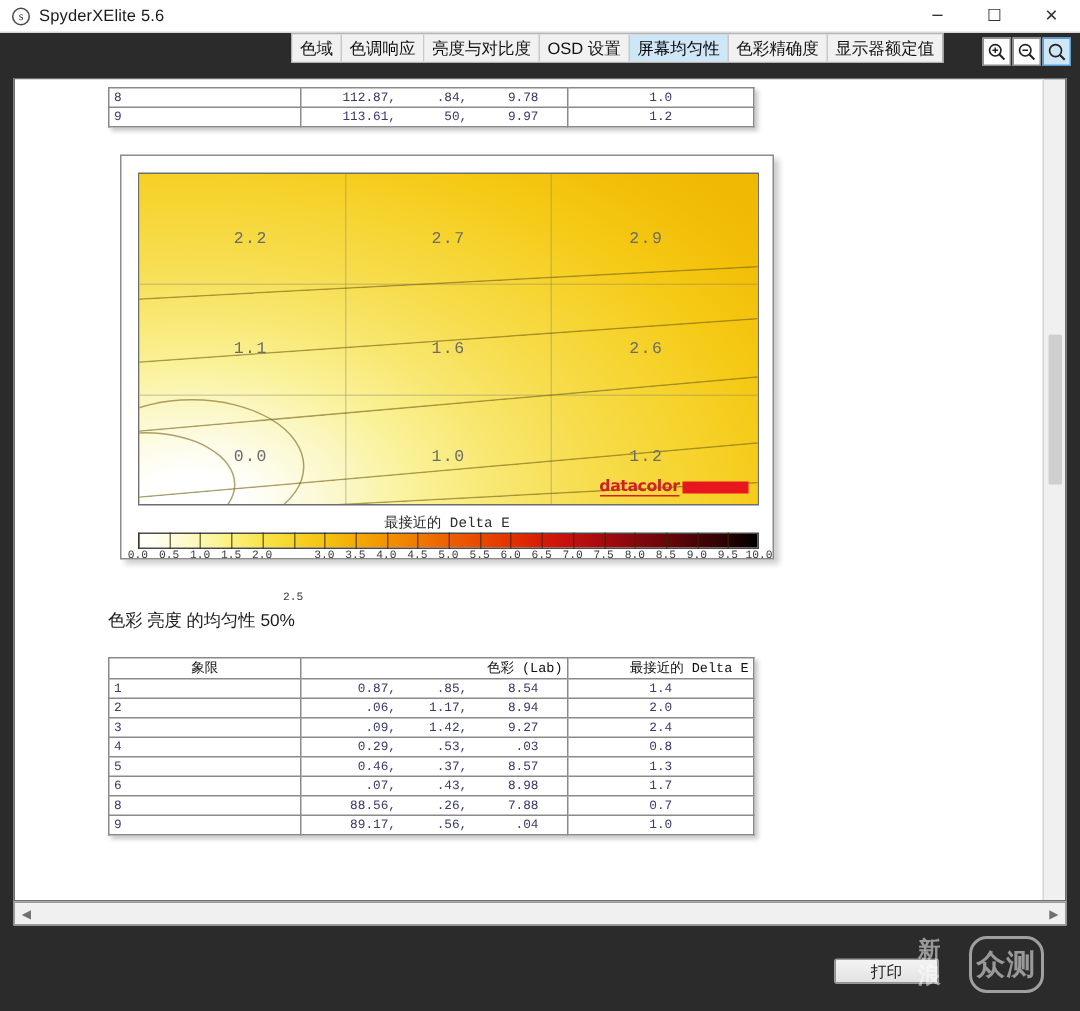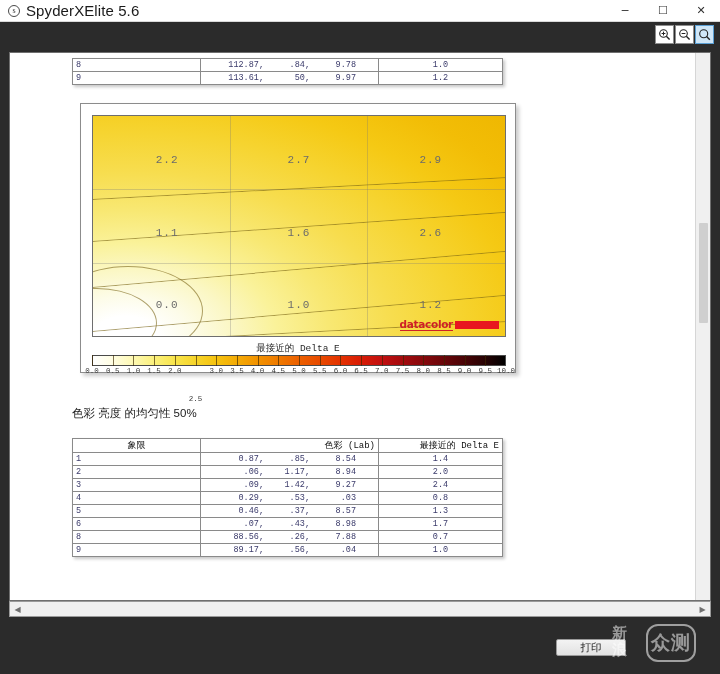--- a/index.html
+++ b/index.html
@@ -22,21 +22,21 @@
     background: #ffffff;
     border-bottom: 1px solid #d9d9d9;
     display: flex; align-items: center;
   }
   .app-icon {
     width: 12px; height: 12px; margin-left: 8px; margin-right: 6px;
     border: 1px solid #4a4a4a; border-radius: 50%;
     font-size: 8px; line-height: 10px; text-align: center;
     color: #333; font-family: "Liberation Serif", serif;
   }
-  .title-text { font-size: 15px; color: #1a1a1a; letter-spacing: .1px; }
+  .title-text { font-size: 11px; color: #1a1a1a; letter-spacing: .1px; }
   .win-controls { margin-left: auto; display: flex; height: 22px; }
   .win-btn {
     width: 38px; height: 22px;
     display: flex; align-items: center; justify-content: center;
     font-size: 11px; color: #333; font-family: "DejaVu Sans", sans-serif;
   }
 
   
   .tabstrip {
     position: absolute; left: 194px; top: 22px;
@@ -131,21 +131,21 @@
   }
   .tbl th, .tbl td {
     border: 1px solid #8a8a8a;
     height: 13px; padding: 0 3px;
     font-weight: normal;
   }
   .tbl th { color: #111; font-size: 9px; text-align: right; }
   .col-q  { width: 128px; text-align: left; }
   .col-c  { width: 178px; }
   .col-d  { width: 124px; text-align: center; }
-  .lab { display: flex; padding: 0 16px 0 14px; }
+  .lab { display: flex; justify-content: space-between; padding: 0 16px 0 14px; }
   .lab span { width: 46px; text-align: right; }
 
   
   .toptable {
     position: absolute; left: 62px; top: 15px;
     box-shadow: 2px 2px 3px rgba(0,0,0,.22);
   }
 
   
   .card {
@@ -290,20 +290,29 @@
     <div class="title-text">SpyderXElite 5.6</div>
     <div class="win-controls">
       <div class="win-btn">─</div>
       <div class="win-btn">☐</div>
       <div class="win-btn close">✕</div>
     </div>
   </div>
 
   <div class="chrome"></div>
 
+  <div class="tabstrip">
+    <div class="tab">色域</div>
+    <div class="tab">色调响应</div>
+    <div class="tab">亮度与对比度</div>
+    <div class="tab">OSD 设置</div>
+    <div class="tab active">屏幕均匀性</div>
+    <div class="tab">色彩精确度</div>
+    <div class="tab">显示器额定值</div>
+  </div>
 
   <div class="toolbar">
     <div class="zoom-group">
       <div class="zbtn">
         <svg width="13" height="13" viewBox="0 0 13 13">
           <circle cx="5.5" cy="5.5" r="3.8" fill="none" stroke="#222" stroke-width="1.1"></circle>
           <line x1="8.3" y1="8.3" x2="11.6" y2="11.6" stroke="#222" stroke-width="1.4"></line>
           <line x1="3.6" y1="5.5" x2="7.4" y2="5.5" stroke="#222" stroke-width="1"></line>
           <line x1="5.5" y1="3.6" x2="5.5" y2="7.4" stroke="#222" stroke-width="1"></line>
         </svg>

